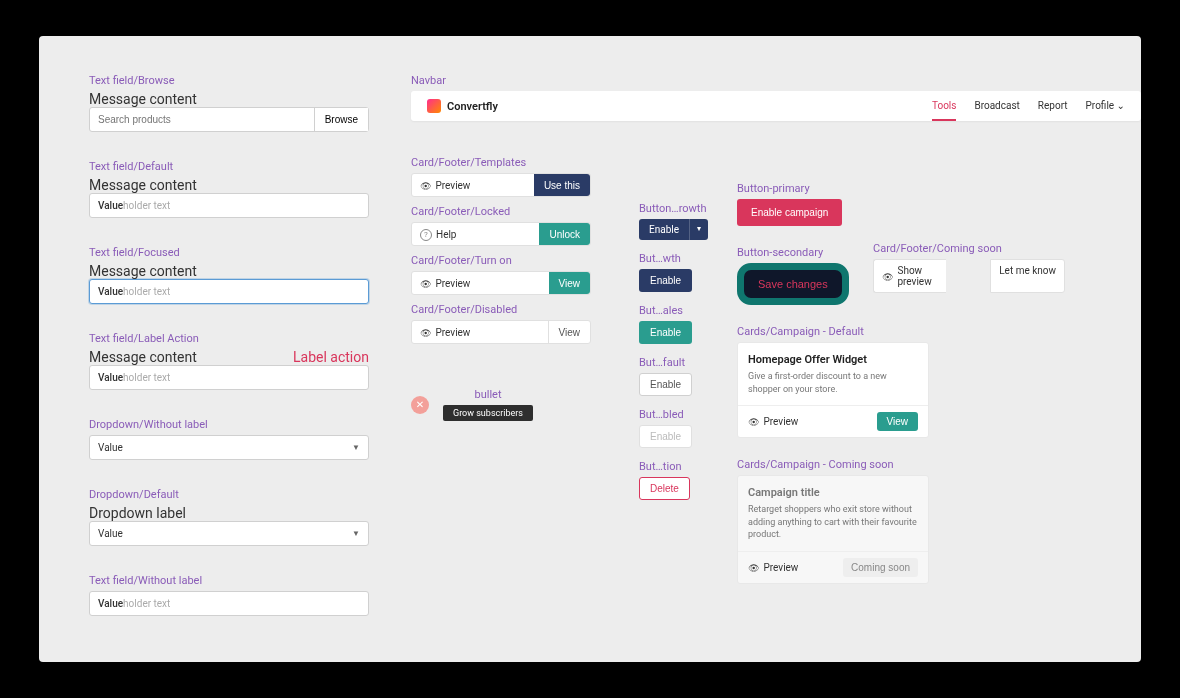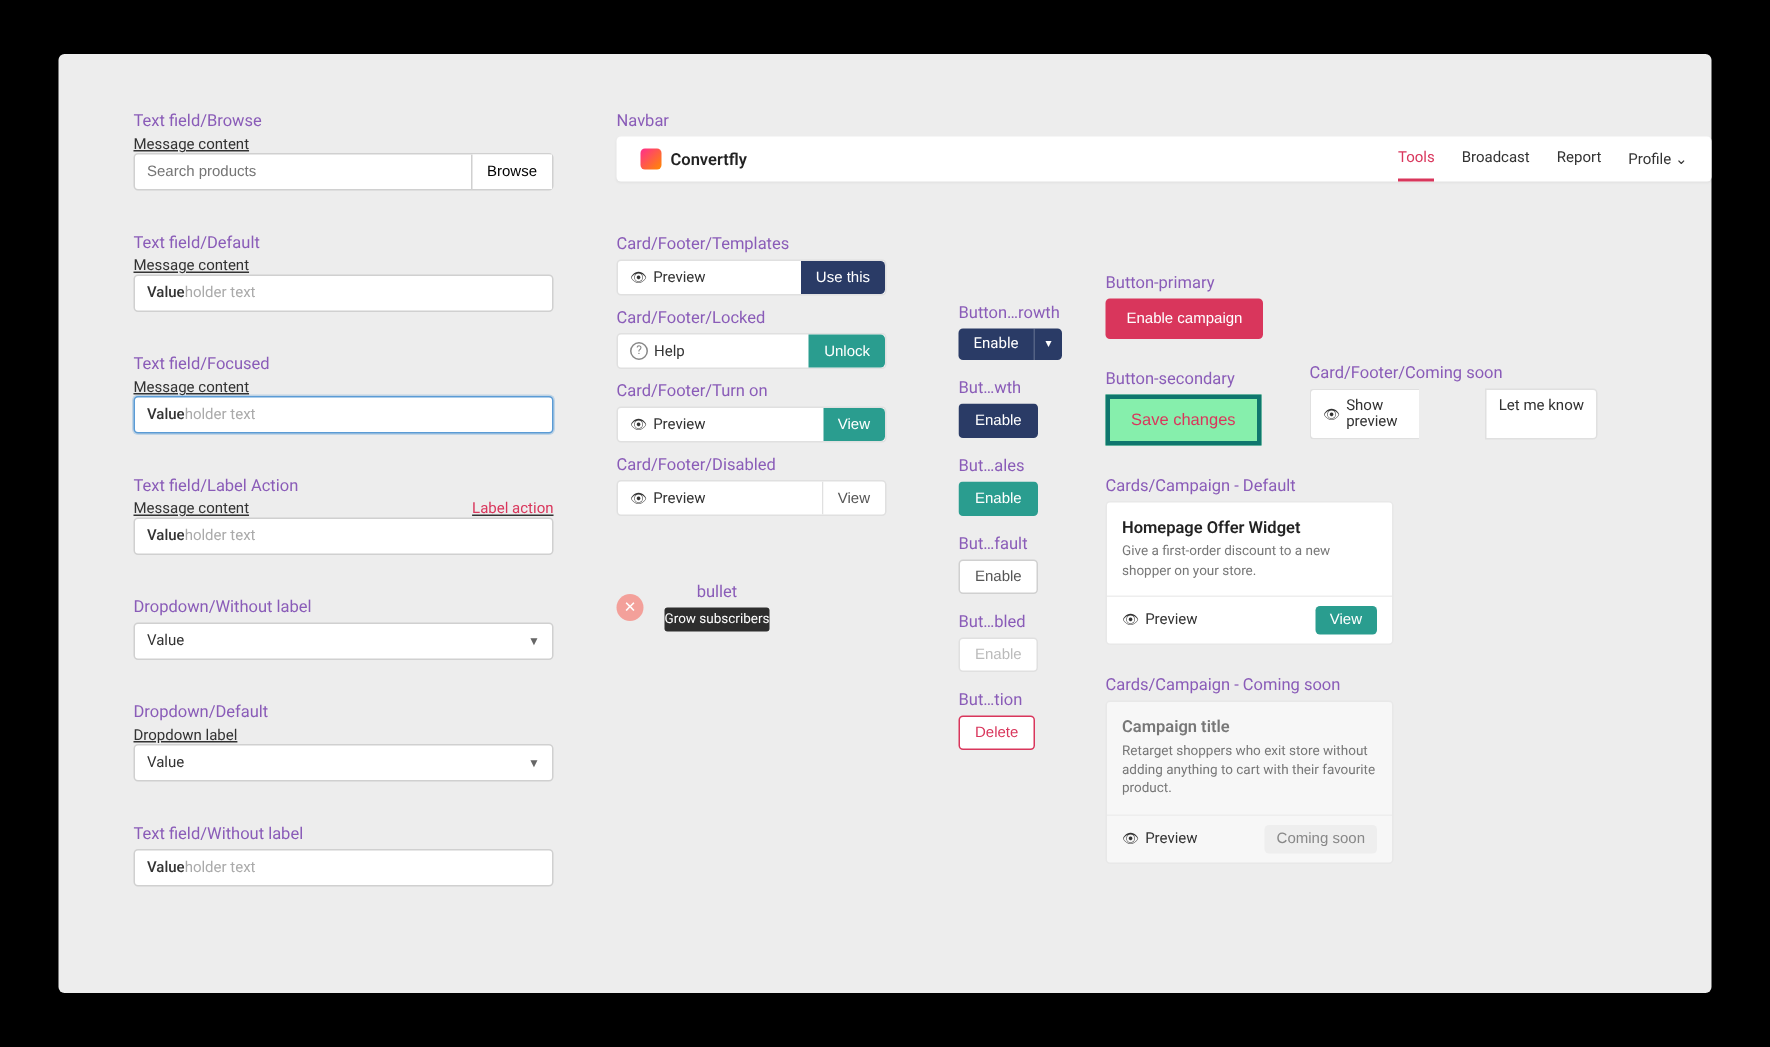--- a/index.html
+++ b/index.html
@@ -1,21 +1,21 @@
 <!DOCTYPE html>
 <html><head>
 <meta charset="utf-8">
 <style>
 * { box-sizing: border-box; margin: 0; padding: 0; }
 body { background: #000; font-family: -apple-system, BlinkMacSystemFont, "Segoe UI", Roboto, sans-serif; font-size: 11px; color: #333; }
 .canvas { background: #ededed; width: 1102px; height: 626px; margin: 36px auto; border-radius: 4px; padding: 20px 20px; position: relative; box-shadow: 0 4px 20px rgba(0,0,0,0.2); }
 .section-label { color: #8a5cb8; font-size: 11px; margin-bottom: 4px; }
 .col-left { position: absolute; left: 50px; top: 38px; width: 280px; }
 .block { margin-bottom: 28px; }
-.field-label { font-size: 10px; color: #333; display: flex; justify-content: space-between; text-decoration: underline; }
+.field-label { font-size: 14px; color: #333; display: flex; justify-content: space-between; }
 .field-label .action { color: #d9365c; }
 .input-wrap { background: #fff; border: 1px solid #d0d0d0; border-radius: 3px; display: flex; align-items: stretch; }
 .input-wrap.focused { border-color: #5b9bd5; box-shadow: 0 0 0 1px rgba(91,155,213,0.3); }
 .input-wrap input { border: none; outline: none; padding: 6px 8px; font-size: 10px; flex: 1; background: transparent; }
 .input-wrap .browse-btn { border: none; border-left: 1px solid #d0d0d0; background: #fff; padding: 0 10px; font-size: 10px; cursor: pointer; }
 .val-text { font-size: 10px; padding: 6px 8px; color: #aaa; }
 .val-text .v { color: #333; font-weight: 500; }
 .dropdown { background: #fff; border: 1px solid #d0d0d0; border-radius: 3px; padding: 6px 8px; font-size: 10px; display: flex; justify-content: space-between; align-items: center; }
 .caret { font-size: 8px; color: #666; }
 .navbar-block { position: absolute; left: 372px; top: 38px; width: 730px; }
@@ -33,35 +33,35 @@
 .check::before { content: "✓"; color: #2a9d5a; font-size: 10px; }
 .card-footer .btn { margin-left: auto; border: none; height: 100%; padding: 0 10px; font-size: 10px; cursor: pointer; border-radius: 0 3px 3px 0; }
 .btn-navy { background: #2a3b66; color: #fff; }
 .btn-teal { background: #2a9d8f; color: #fff; }
 .btn-plain { background: transparent; color: #555; border-left: 1px solid #e0e0e0 !important; }
 .btn-red-text { background: transparent; color: #d9365c; border-left: 1px solid #e0e0e0 !important; }
 .card-footer .btn-mid { margin-left: auto; background: transparent; border: none; border-left: 1px solid #e0e0e0; padding: 0 10px; font-size: 10px; height: 100%; }
 .cf-block { margin-bottom: 8px; }
 .bullet-block { position: absolute; left: 372px; top: 352px; width: 180px; display: flex; align-items: center; gap: 14px; }
 .bullet-x { width: 18px; height: 18px; border-radius: 50%; background: #f3a09a; color: #fff; display: flex; align-items: center; justify-content: center; font-size: 10px; }
-.tooltip { background: #2e2e2e; color: #fff; font-size: 9px; padding: 3px 0; border-radius: 2px; }
+.tooltip { background: #2e2e2e; color: #fff; font-size: 9px; padding: 3px 10px; border-radius: 2px; }
 .col-buttons { position: absolute; left: 600px; top: 166px; width: 80px; }
 .btn-solo { border-radius: 3px; padding: 5px 10px; font-size: 10px; border: 1px solid transparent; cursor: pointer; display: inline-block; }
 .btn-navy-solo { background: #2a3b66; color: #fff; }
 .btn-navy-split { background: #2a3b66; color: #fff; display: inline-flex; align-items: stretch; border-radius: 3px; overflow: hidden; }
 .btn-navy-split span { padding: 5px 10px; font-size: 10px; }
 .btn-navy-split .sp-caret { border-left: 1px solid rgba(255,255,255,0.2); padding: 5px 7px; font-size: 8px; }
 .btn-teal-solo { background: #2a9d8f; color: #fff; }
 .btn-gray-solo { background: #fff; color: #555; border: 1px solid #d0d0d0; }
 .btn-disabled { background: #fff; color: #bbb; border: 1px solid #e0e0e0; }
 .btn-red-outline { background: #fff; color: #d9365c; border: 1px solid #d9365c; }
 .col-right { position: absolute; left: 698px; top: 146px; width: 192px; }
 .col-right2 { position: absolute; left: 834px; top: 206px; width: 192px; }
 .btn-primary { background: #d9365c; color: #fff; border: none; border-radius: 3px; padding: 8px 14px; font-size: 10px; cursor: pointer; }
-.btn-secondary { background: #86efac; color: #d9365c; border: 3px solid #0f766e; border-radius: 0; padding: 8px 14px; font-size: 11px; cursor: pointer; }
+.btn-secondary { background: #0f172a; color: #d9365c; border: 7px solid #0f766e; border-radius: 14px; padding: 8px 14px; font-size: 11px; cursor: pointer; }
 .campaign-card { background: #fff; border-radius: 3px; width: 192px; overflow: hidden; border: 1px solid #e8e8e8; }
 .campaign-card.coming { background: #f7f7f7; }
 .campaign-card .c-body { padding: 10px; }
 .campaign-card .c-title { font-weight: 600; font-size: 11px; margin-bottom: 4px; color: #222; }
 .campaign-card.coming .c-title { color: #777; }
 .campaign-card .c-desc { font-size: 9px; color: #777; line-height: 1.4; }
 .campaign-card .c-foot { border-top: 1px solid #eee; display: flex; align-items: center; padding: 6px 10px; }
 .campaign-card .c-foot .left { font-size: 10px; color: #333; display: flex; align-items: center; gap: 4px; }
 .campaign-card .c-foot .right-btn { margin-left: auto; }
 .view-btn { background: #2a9d8f; color: #fff; border: none; border-radius: 3px; padding: 4px 10px; font-size: 10px; }

